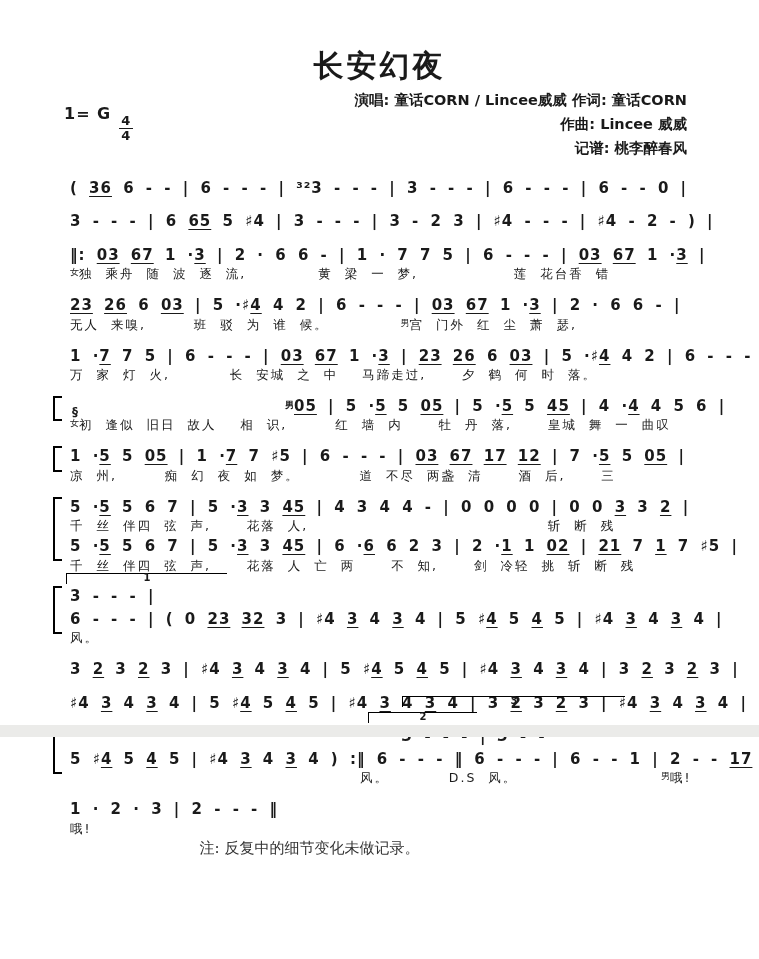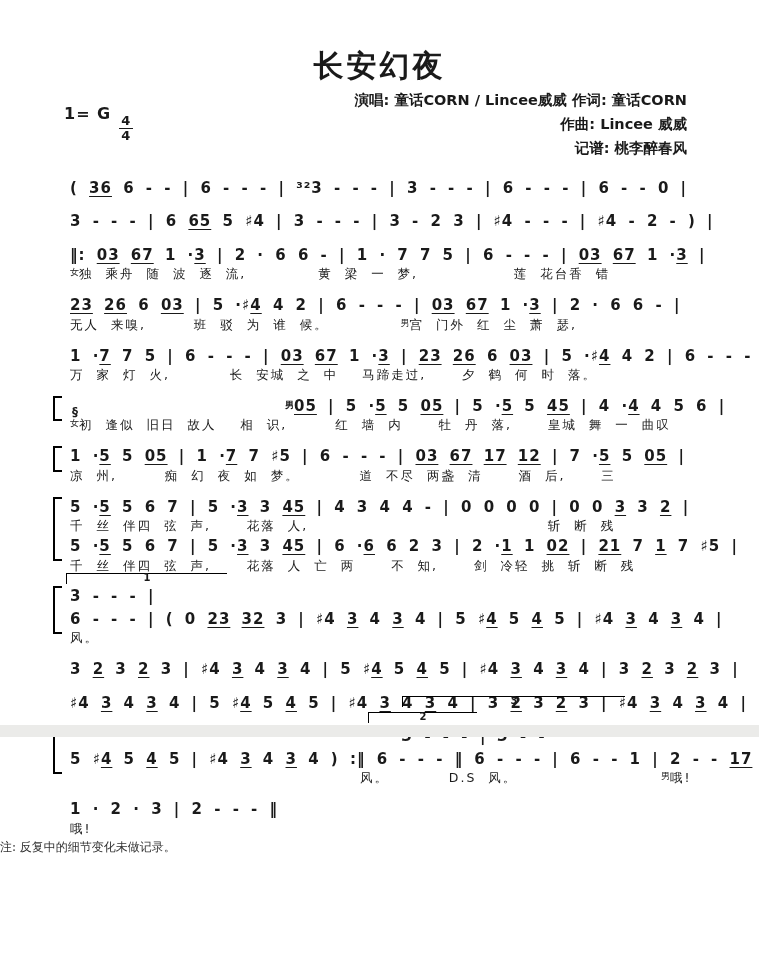--- a/index.html
+++ b/index.html
@@ -40,21 +40,21 @@
   .bracket{
     position:absolute;left:-17px;top:1px;bottom:13px;width:7px;
     border:2px solid #000;border-right:none;
   }
   .ending{
     position:absolute;font-size:10px;font-weight:bold;height:10px;line-height:7px;
     border-top:1.5px solid #000;border-left:1.5px solid #000;text-align:center;
   }
   .segno{position:absolute;font-size:12px;font-weight:bold;}
   .footnote{
-    text-align:left;padding-right:140px;font-size:12px;margin-top:-10px;
+    text-align:center;padding-right:140px;font-size:15px;margin-top:-10px;
     color:#333;font-family:"DejaVu Serif","DejaVu Sans",serif;
   }
   .bottom-band{position:absolute;left:0;right:0;bottom:0;height:12px;background:#ebebe9;}
 </style>
 </head>
 <body>
 
 <div class="page">
 
   <div class="title">长安幻夜</div>

